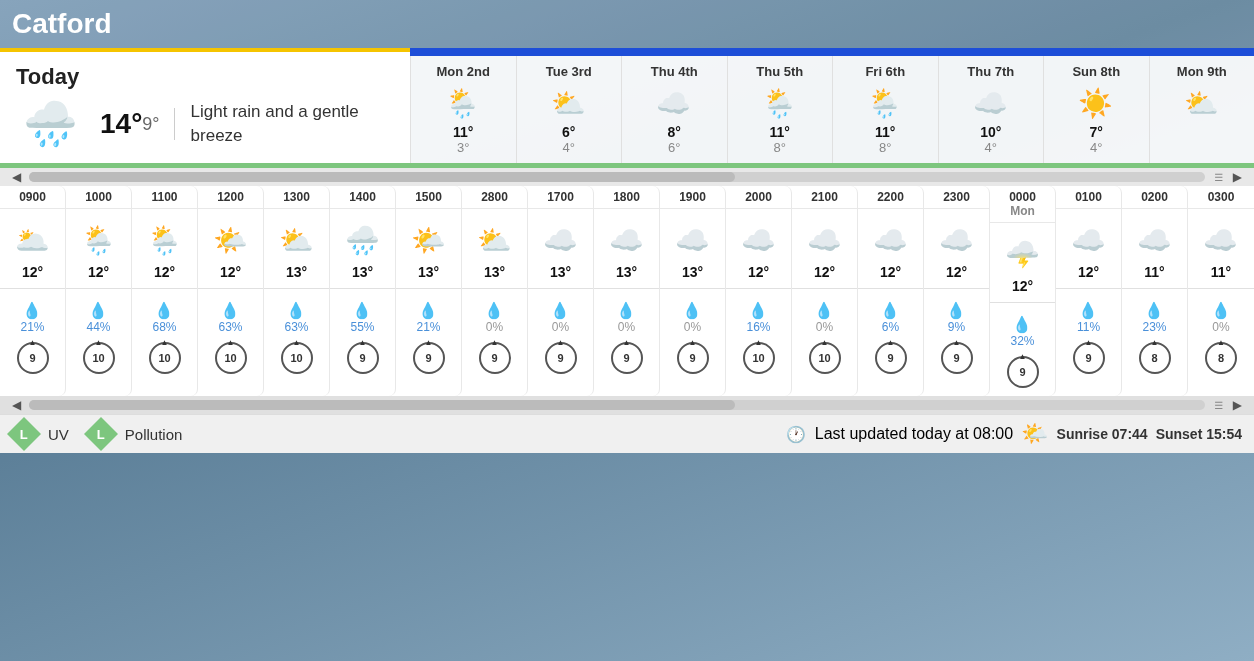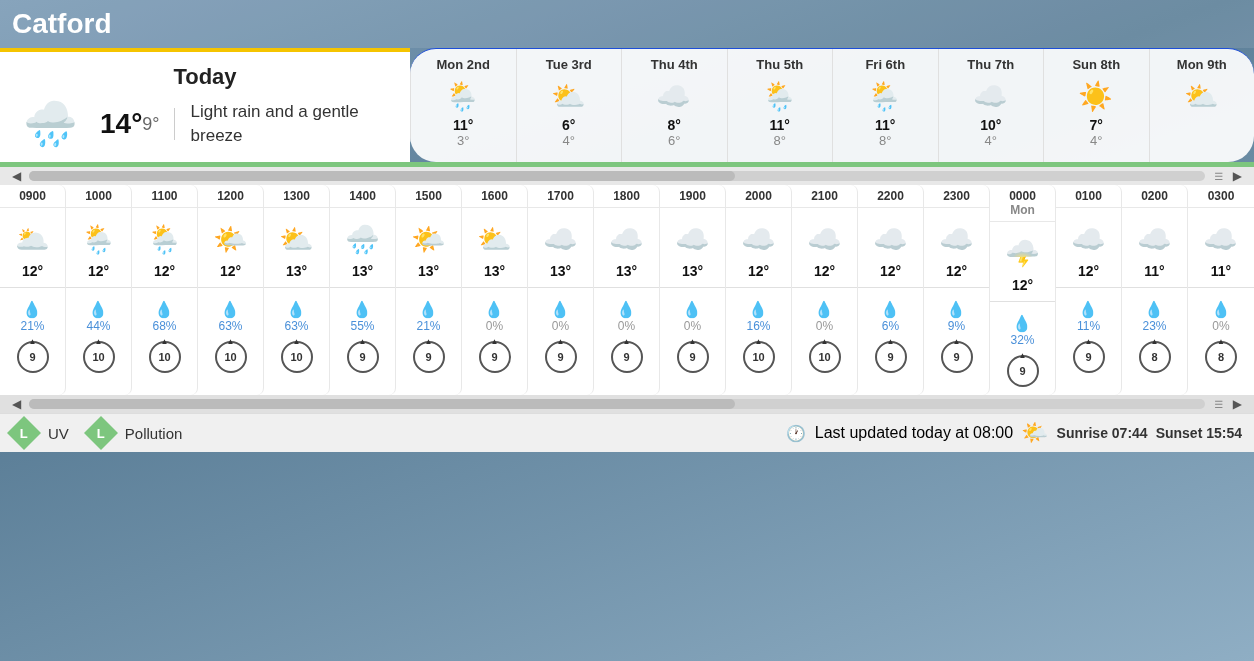--- a/index.html
+++ b/index.html
@@ -48,21 +48,20 @@
       min-width: 410px;
       padding: 12px 16px;
       border-top: 4px solid #f5c400;
       position: relative;
     }
     .today-card h2 {
       font-size: 22px;
       font-weight: bold;
       color: #222;
       margin-bottom: 8px;
-      text-align: center;
     }
     .today-main {
       display: flex;
       align-items: center;
     }
     .today-icon {
       width: 70px;
       text-align: center;
       font-size: 44px;
     }
@@ -88,23 +87,22 @@
       color: #333;
       max-width: 200px;
       line-height: 1.4;
     }
 
     
     .forecast-strip {
       flex: 1;
       display: flex;
       background: rgba(255,255,255,0.92);
-      border-top: 1px solid #1d4ed8;
+      border-top: 8px solid #1d4ed8;
       overflow: hidden;
-      border-radius: 26px;
     }
     .forecast-day {
       flex: 1;
       display: flex;
       flex-direction: column;
       align-items: center;
       padding: 8px 4px;
       border-left: 1px solid #e0e0e0;
       font-size: 13px;
     }
@@ -522,21 +520,21 @@
     <div class="hour-separator"></div>
     <div class="hour-precip-icon">💧</div>
     <div class="hour-precip-pct">21%</div>
     <div class="wind-circle">
       <span class="wind-arrow">▲</span>
       9
     </div>
   </div>
         <div class="hour-col">
     <div class="hour-label">
-      1600
+      2800
       
     </div>
     <div class="hour-icon">⛅</div>
     <div class="hour-temp">13°</div>
 
     <div class="hour-separator"></div>
     <div class="hour-precip-icon">💧</div>
     <div class="hour-precip-pct gray">0%</div>
     <div class="wind-circle">
       <span class="wind-arrow">▲</span>

